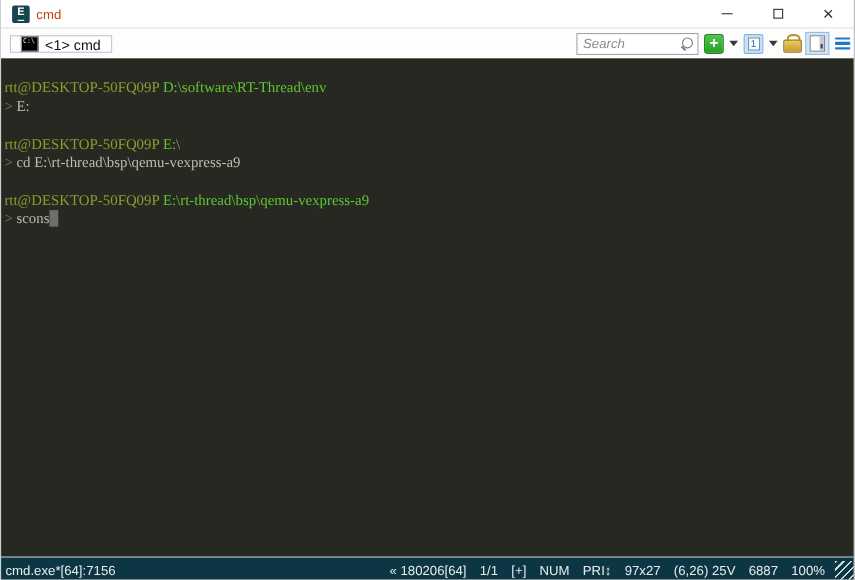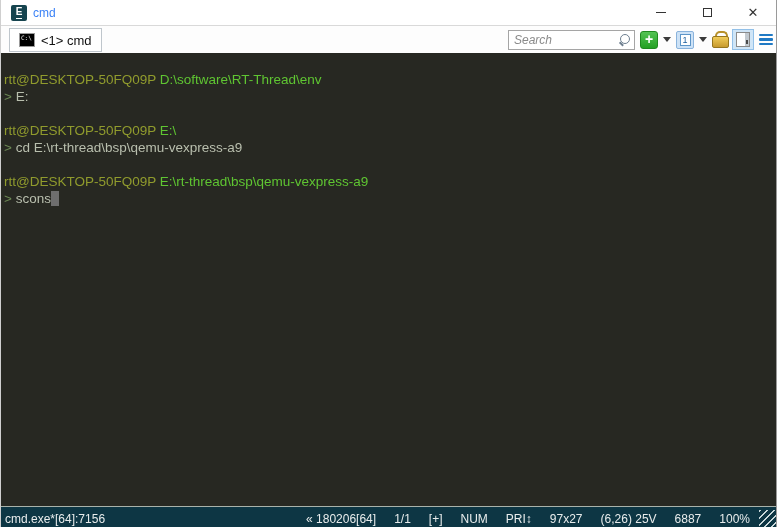--- a/index.html
+++ b/index.html
@@ -8,38 +8,38 @@
   .window { width:777px; height:527px; display:flex; flex-direction:column;
             border-left:1px solid #cfcfcf; border-right:1px solid #9a9a9a; }
 
   
   .titlebar { height:26px; background:#ffffff; border-bottom:1px solid #d9d9d9;
               display:flex; align-items:center; flex:0 0 auto; }
   .app-icon { width:16px; height:16px; margin:0 6px 0 10px; background:#16444f;
               border-radius:2px; position:relative; display:flex; align-items:center; justify-content:center; }
   .app-icon .glyph { color:#fff; font-size:10px; font-weight:bold; line-height:1;
                      border-bottom:1.5px solid #fff; padding-bottom:1px; }
-  .title-text { font-size:12px; color:#3b82f6; }
+  .title-text { font-size:12px; color:#c2410c; }
   .win-controls { margin-left:auto; display:flex; height:100%; }
   .win-btn { width:46px; height:100%; display:flex; align-items:center; justify-content:center; cursor:default; }
   .glyph-min { width:10px; height:1px; background:#333; display:block; }
   .glyph-max { width:9px; height:9px; border:1px solid #333; display:block; }
   .glyph-close { font-size:13px; color:#333; line-height:1; }
 
   
   .tabbar { height:27px; background:#fdfdfd; display:flex; align-items:center; flex:0 0 auto; }
-  .tab { height:24px; margin:1px 0 0 8px; padding:0 9px; background:#ffffff;
+  .tab { height:16px; margin:1px 0 0 8px; padding:0 9px; background:#ffffff;
          border:1px solid #bfc6cc; display:flex; align-items:center; gap:6px; }
   .cmd-icon { width:16px; height:14px; background:#000; border:1px solid #9a9a9a;
               color:#e8e8e8; font-family:"DejaVu Sans Mono", monospace; font-size:6px;
               line-height:6px; padding:1px; overflow:hidden; }
   .tab-label { font-size:13px; color:#111; white-space:nowrap; }
 
   .toolbar { margin-left:auto; display:flex; align-items:center; gap:5px; padding-right:3px; }
-  .searchbox { width:127px; height:20px; border:1px solid #a5a5a5; background:#fff;
+  .searchbox { width:111px; height:20px; border:1px solid #a5a5a5; background:#fff;
                display:flex; align-items:center; padding:0 3px 0 5px; }
   .searchbox input { border:none; outline:none; flex:1; width:80px; font-size:12px;
                      font-family:"Liberation Sans", sans-serif; color:#222; background:transparent; }
   .searchbox input::placeholder { font-style:italic; color:#8a8a8a; }
   .mag { width:13px; height:13px; position:relative; flex:0 0 auto; }
   .mag::before { content:""; position:absolute; right:1px; top:1px; width:8px; height:8px;
                  border:1.6px solid #6e7f90; border-radius:50%; }
   .mag::after { content:""; position:absolute; left:1px; bottom:1px; width:5px; height:1.8px;
                 background:#6e7f90; transform:rotate(45deg); }
   .btn-new { width:18px; height:18px; border-radius:3px; border:1px solid #1f8a1f;
@@ -61,31 +61,31 @@
   .view-glyph { width:14px; height:15px; background:#fff; border:1px solid #8a8a8a; position:relative; }
   .view-glyph::before { content:""; position:absolute; right:0; top:0; width:4px; height:100%;
                         background:#c2c9cf; }
   .view-glyph::after { content:""; position:absolute; right:1px; bottom:2px; width:2px; height:4px;
                        background:#4a4a4a; }
   .burger { width:14px; height:12px; display:flex; flex-direction:column; justify-content:space-between; }
   .burger span { display:block; height:2.4px; background:#1f79c4; border-radius:1px; }
 
   
   .terminal { flex:1 1 auto; background:#272822; padding:1px 0 0 3px; overflow:hidden;
-              font-family:Liberation Sans, sans-serif;
+              font-family:Liberation Serif, serif;
               font-size:13.5px; line-height:17px; white-space:pre; cursor:text; }
   .term-line { height:17px; }
   .cursor { display:inline-block; width:8px; height:15px; vertical-align:-3px; }
 
   
   .statusbar { flex:0 0 auto; height:21px; background:#0d3644; border-top:1px solid #a9b2aa;
                display:flex; align-items:center; font-size:12px; color:#e8ecec;
                padding:4px 0 0 4px; position:relative; }
   .status-left { white-space:nowrap; }
-  .status-right { margin-left:auto; display:flex; gap:18px; padding-right:26px; white-space:nowrap; }
+  .status-right { margin-left:auto; display:flex; gap:12px; padding-right:26px; white-space:nowrap; }
   .grip { position:absolute; right:0; bottom:0; width:17px; height:17px;
           background:repeating-linear-gradient(135deg, rgba(235,245,245,.85) 0 1.5px, transparent 1.5px 5px); }
 </style>
 </head>
 <body>
 
 <div class="window">
 
   <div class="titlebar">
     <div class="app-icon">

